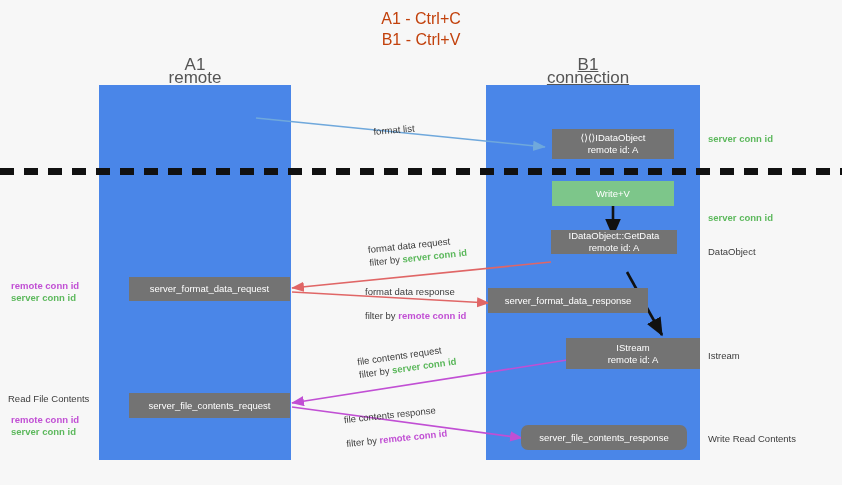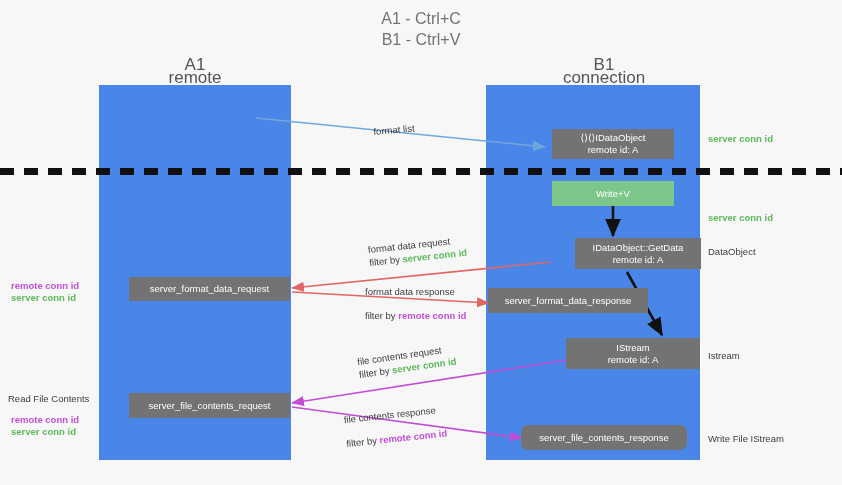--- a/index.html
+++ b/index.html
@@ -9,30 +9,30 @@
     font-family:"Liberation Sans", sans-serif;
     overflow:hidden;
     position:relative;
   }
   #stage{position:absolute;left:0;top:0;width:842px;height:485px;}
 
   .svg-layer{position:absolute;left:0;top:0;width:842px;height:485px;pointer-events:none;}
 
   .title{
     position:absolute;left:0;top:8px;width:842px;
-    text-align:center;color:#737373;font-size:16px;line-height:21px;
+    text-align:center;color:#c2410c;font-size:16px;line-height:21px;
     white-space:pre-line;
   }
 
   .col-head{
     position:absolute;text-align:center;color:#555;
     font-size:17px;line-height:13px;white-space:pre-line;
   }
   #col-head-a1{left:135px;top:58px;width:120px;}
-  #col-head-b1{left:544px;top:58px;width:120px;}
+  #col-head-b1{left:528px;top:58px;width:120px;text-decoration:underline;}
 
   .lane{position:absolute;background:#4a86e8;}
   #lane-a1{left:99px;top:85px;width:192px;height:375px;}
   #lane-b1{left:486px;top:85px;width:214px;height:375px;}
 
   .divider{
     position:absolute;left:0;top:168px;width:842px;height:7px;
     background-image:linear-gradient(to right,#111 0 14px,transparent 14px 24px);
     background-size:24px 7px;background-repeat:repeat-x;
   }
@@ -108,21 +108,21 @@
 
     <line x1="292" y1="407" x2="522" y2="438" stroke="#c14fd4" stroke-width="1.6" marker-end="url(#ah-purple)"></line>
   </svg>
 
 
   <div class="box orange" style="left:552px;top:129px;width:122px;height:30px;">⟨⟩⟨⟩IDataObject
 remote id: A</div>
 
   <div class="box green" style="left:552px;top:181px;width:122px;height:25px;">Write+V</div>
 
-  <div class="box orange" style="left:551px;top:238px;width:126px;height:31px;margin-left:24px;">IDataObject::GetData
+  <div class="box orange" style="left:551px;top:230px;width:126px;height:24px;">IDataObject::GetData
 remote id: A</div>
 
   <div class="box orange" style="left:566px;top:338px;width:134px;height:31px;">IStream
 remote id: A</div>
 
   <div class="box orange" style="left:129px;top:277px;width:161px;height:24px;">server_format_data_request</div>
 
   <div class="box orange" style="left:488px;top:288px;width:160px;height:25px;">server_format_data_response</div>
 
   <div class="box orange" style="left:129px;top:393px;width:161px;height:25px;">server_file_contents_request</div>
@@ -148,21 +148,21 @@
 
   <div class="edge-label rot" style="left:347px;top:413px;transform:rotate(-6deg);">
     <div>file contents response</div>
     <div style="margin-top:11px;"><span>filter by </span><span class="purple-txt">remote conn id</span></div>
   </div>
 
   <div class="side-label green" style="left:708px;top:132px;">server conn id</div>
   <div class="side-label green" style="left:708px;top:211px;">server conn id</div>
   <div class="side-label dark" style="left:708px;top:245px;">DataObject</div>
   <div class="side-label dark" style="left:708px;top:349px;">Istream</div>
-  <div class="side-label dark" style="left:708px;top:432px;">Write File IStream</div>
+  <div class="side-label dark" style="left:708px;top:432px;">Write Read Contents</div>
 
   <div class="side-label purple" style="left:11px;top:279px;">remote conn id</div>
   <div class="side-label green" style="left:11px;top:291px;">server conn id</div>
 
   <div class="side-label dark" style="left:8px;top:392px;">Read File Contents</div>
   <div class="side-label purple" style="left:11px;top:413px;">remote conn id</div>
   <div class="side-label green" style="left:11px;top:425px;">server conn id</div>
 
   <div class="divider"></div>
 

